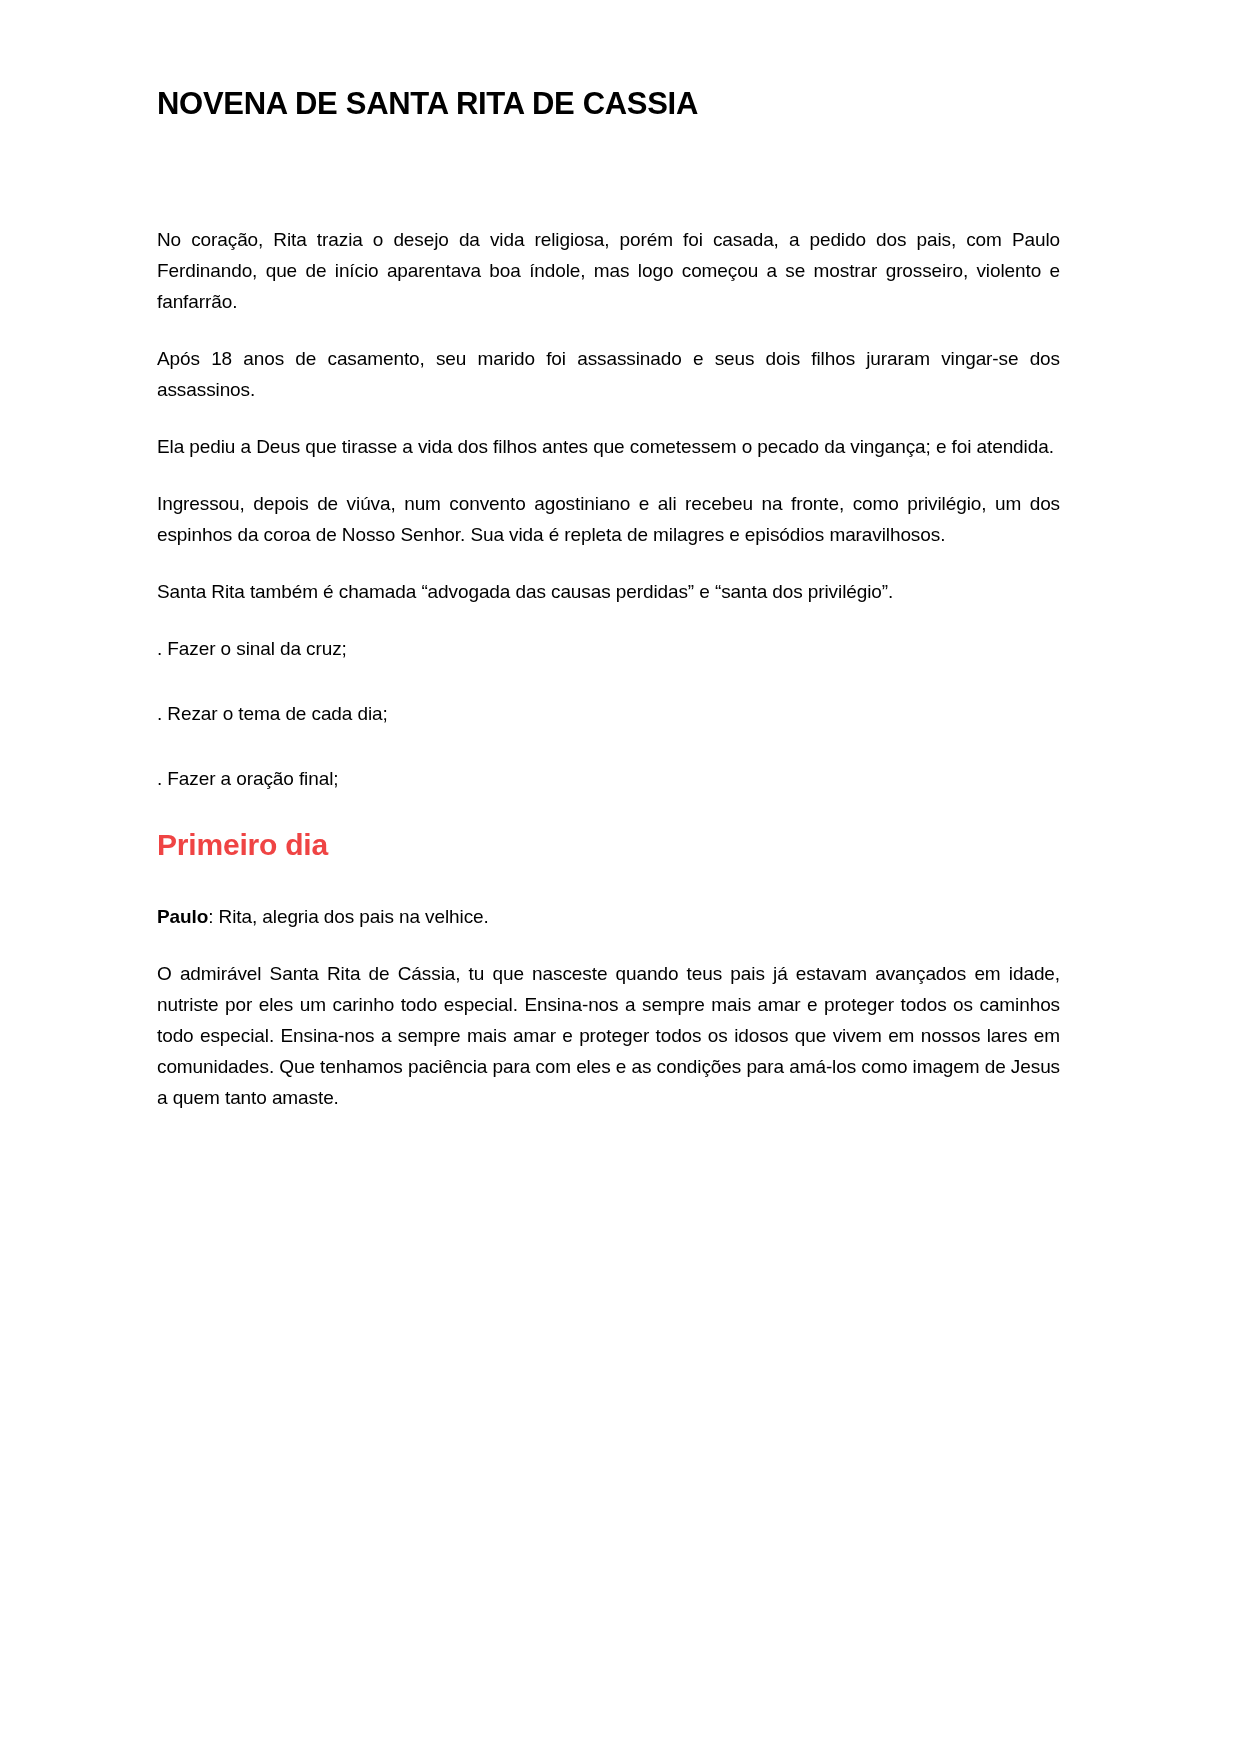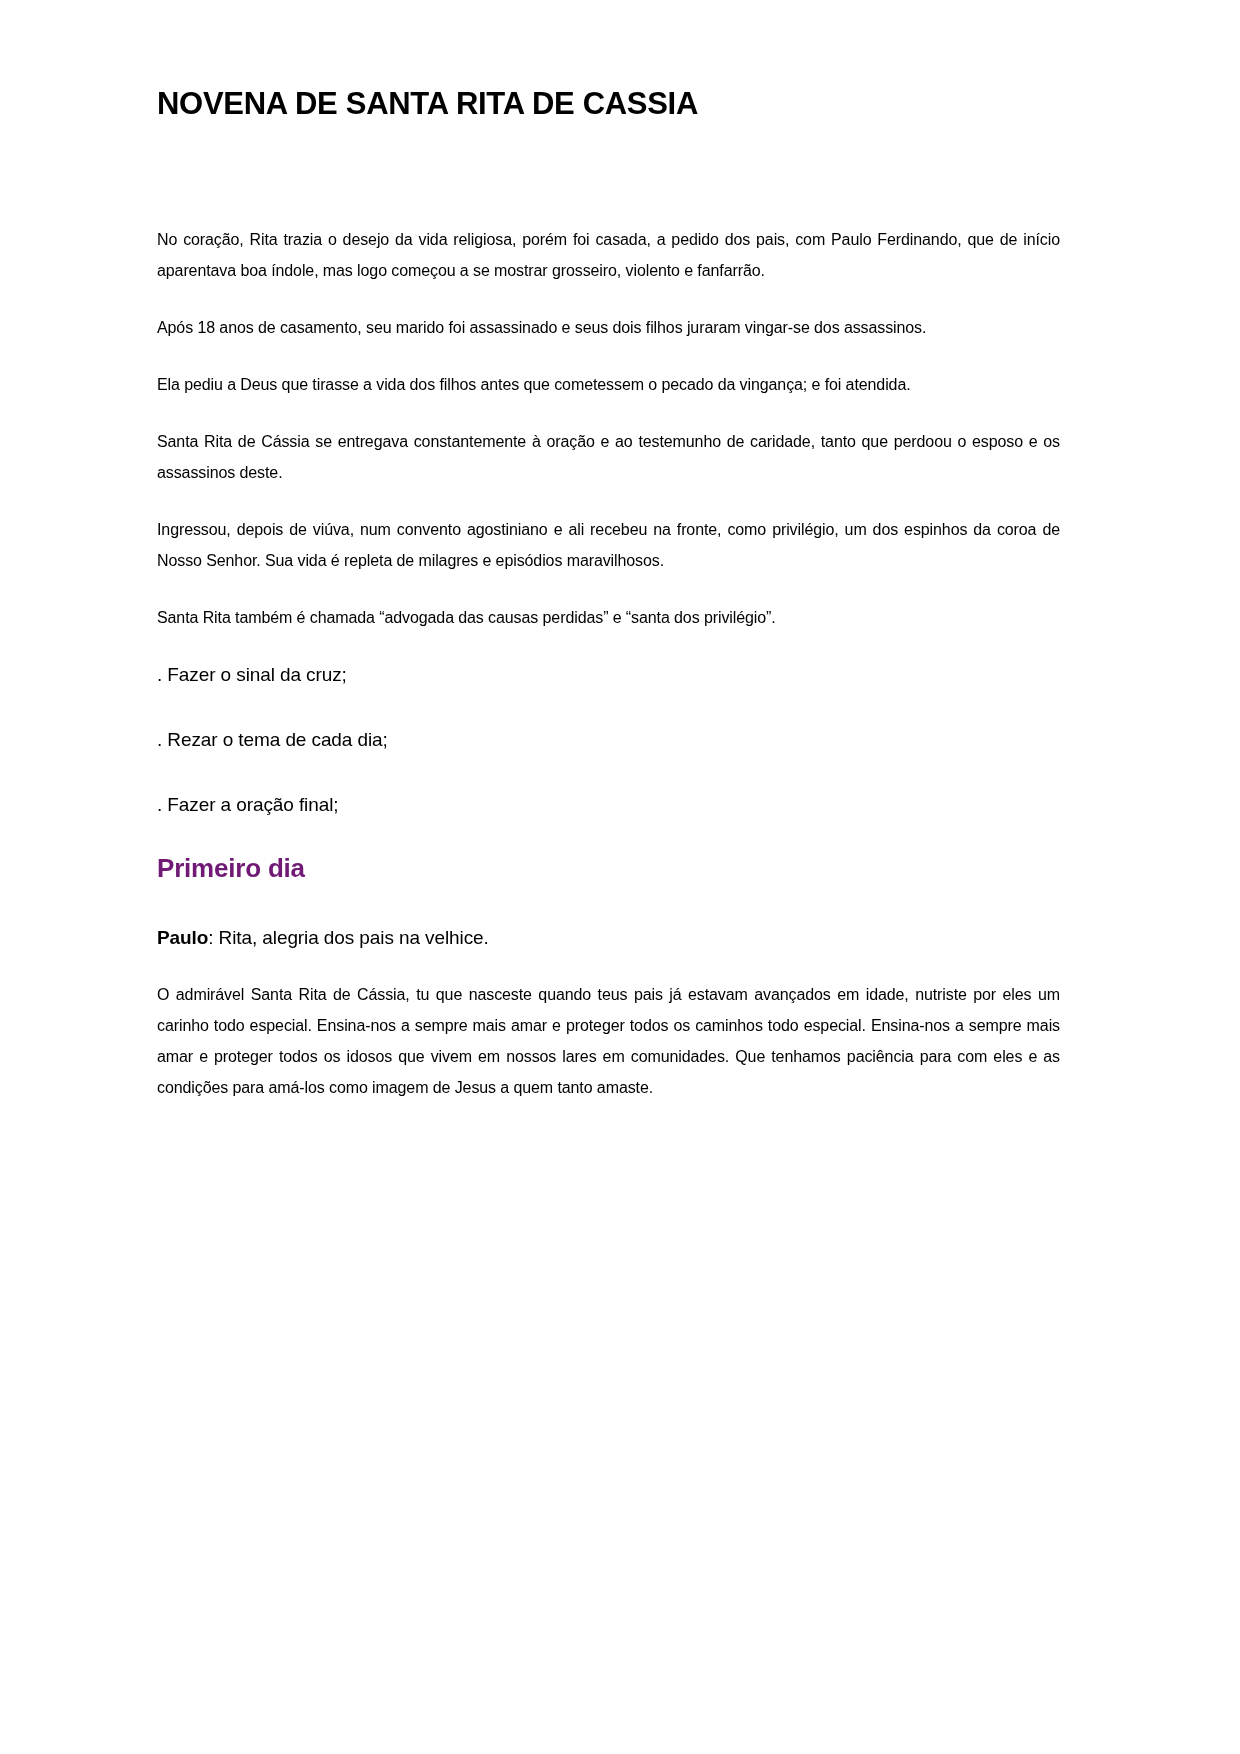--- a/index.html
+++ b/index.html
@@ -19,43 +19,43 @@
     overflow: hidden;
   }
   .doc-title {
     font-size: 31px;
     font-weight: bold;
     letter-spacing: -0.3px;
     margin: 0 0 102px 0;
     line-height: 1.15;
   }
   .para {
-    font-size: 16px;
+    font-size: 19px;
     line-height: 31px;
     letter-spacing: -0.1px;
     text-align: justify;
     margin: 0 0 26px 0;
   }
   .section-heading {
     font-size: 30px;
     font-weight: bold;
     letter-spacing: -0.3px;
     margin: 98px 0 36px 0;
     line-height: 1.1;
   }
   .step {
     font-size: 19px;
     line-height: 31px;
     letter-spacing: -0.1px;
     margin: 0 0 34px 0;
   }
   .day-heading {
-    font-size: 26px;
+    font-size: 30px;
     font-weight: bold;
-    color: #701a75;
+    color: #ef4444;
     letter-spacing: -0.2px;
     margin: 22px 0 40px 0;
     line-height: 1.1;
   }
   .tema-line {
     font-size: 19px;
     line-height: 31px;
     letter-spacing: -0.1px;
     margin: 0 0 26px 0;
   }
@@ -69,21 +69,20 @@
 </head>
 <body>
 
 <div class="page">
 
   <h1 class="doc-title">NOVENA DE SANTA RITA DE CASSIA</h1>
 
   <p class="para">No coração, Rita trazia o desejo da vida religiosa, porém foi casada, a pedido dos pais, com Paulo Ferdinando, que de início aparentava boa índole, mas logo começou a se mostrar grosseiro, violento e fanfarrão.</p>
   <p class="para">Após 18 anos de casamento, seu marido foi assassinado e seus dois filhos juraram vingar-se dos assassinos.</p>
   <p class="para">Ela pediu a Deus que tirasse a vida dos filhos antes que cometessem o pecado da vingança; e foi atendida.</p>
-  <p class="para">Santa Rita de Cássia se entregava constantemente à oração e ao testemunho de caridade, tanto que perdoou o esposo e os assassinos deste.</p>
   <p class="para">Ingressou, depois de viúva, num convento agostiniano e ali recebeu na fronte, como privilégio, um dos espinhos da coroa de Nosso Senhor. Sua vida é repleta de milagres e episódios maravilhosos.</p>
   <p class="para">Santa Rita também é chamada “advogada das causas perdidas” e “santa dos privilégio”.</p>
 
 
   <p class="step">. Fazer o sinal da cruz;</p>
   <p class="step">. Rezar o tema de cada dia;</p>
   <p class="step">. Fazer a oração final;</p>
 
   <h3 class="day-heading">Primeiro dia</h3>
 

